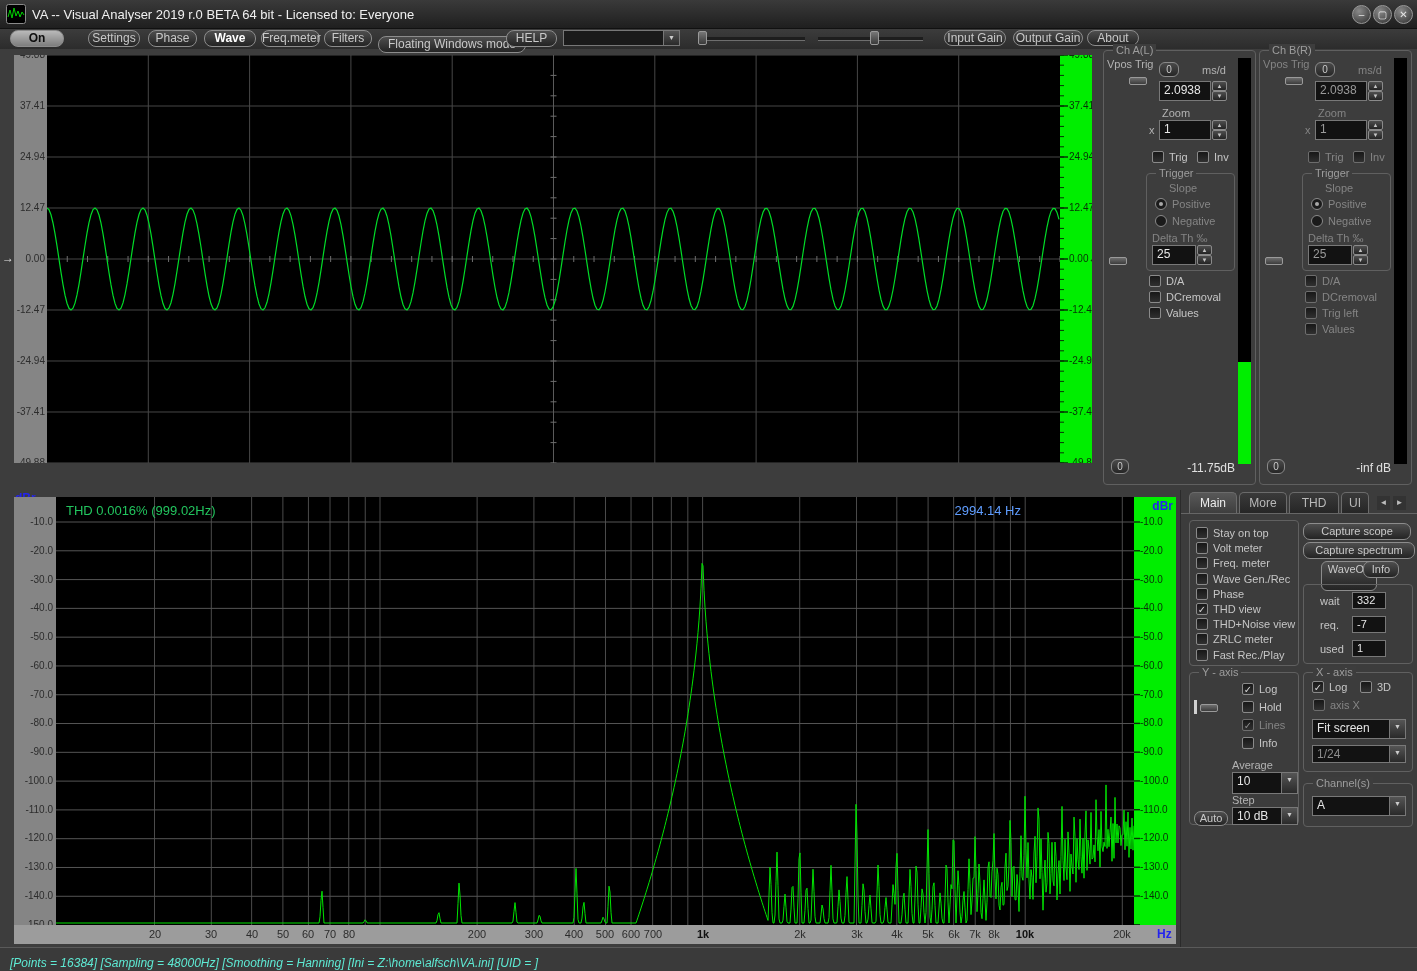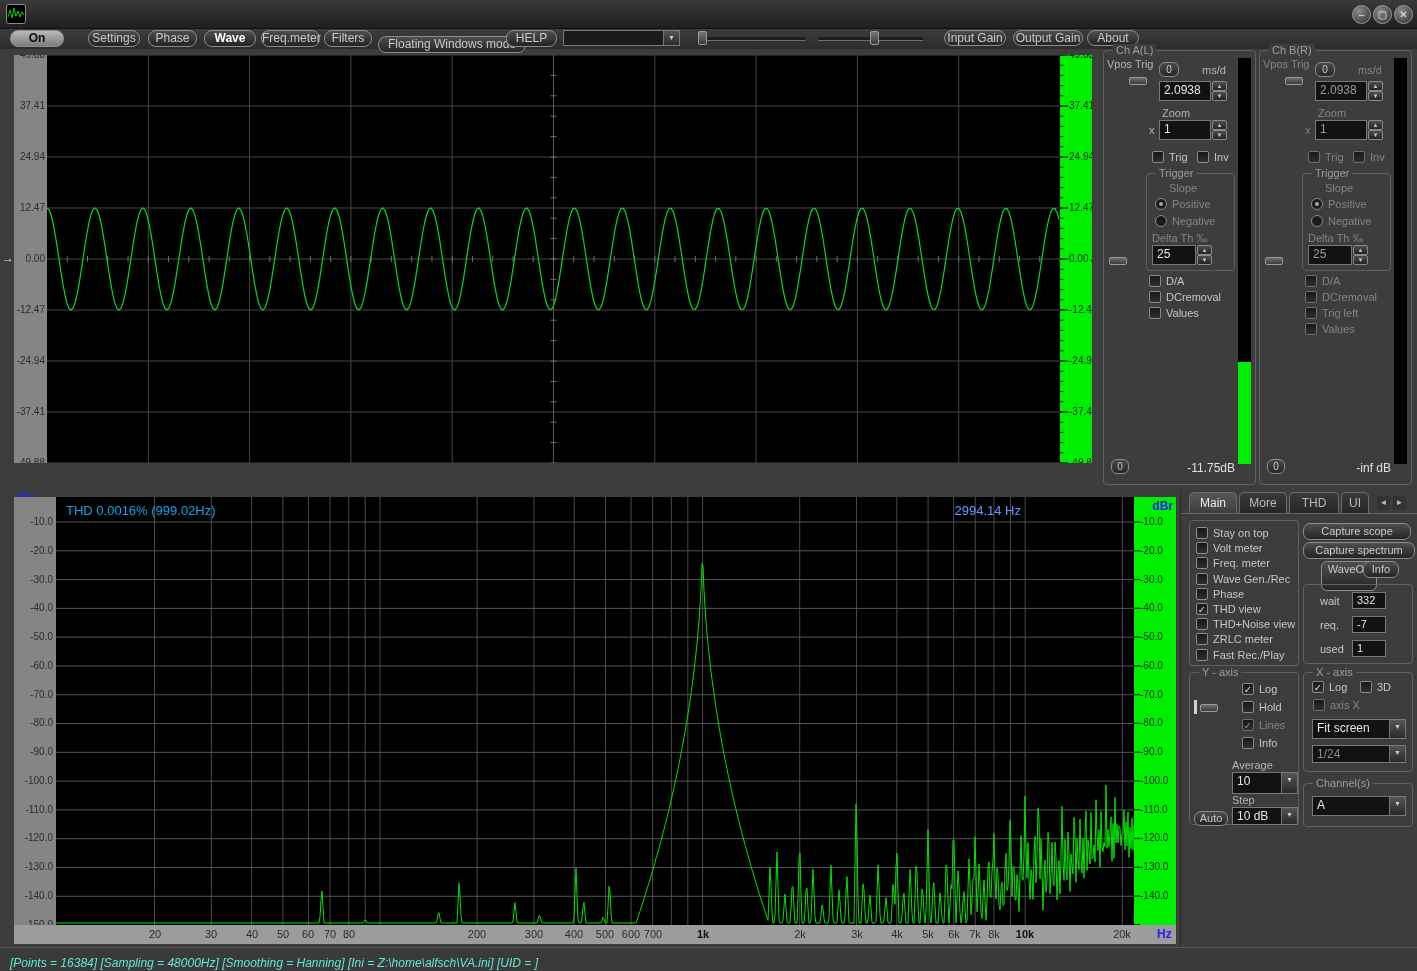--- a/index.html
+++ b/index.html
@@ -56,20 +56,21 @@
 </head>
 <body>
 
 <div class="window">
 
   <div class="titlebar">
     <svg class="app-icon" viewBox="0 0 20 20">
       <rect x="0.5" y="0.5" width="19" height="19" rx="2" fill="#000" stroke="#8a8a8a"></rect>
       <polyline points="2,13 4,6 6,14 8,4 10,12 12,7 14,13 16,8 18,11" stroke="#00d400" stroke-width="1" fill="none"></polyline>
     </svg>
+    <div class="title-text">VA -- Visual Analyser 2019 r.0 BETA 64 bit - Licensed to: Everyone</div>
     <div class="winbtn" style="left:1352px;">–</div>
     <div class="winbtn" style="left:1373px;">▢</div>
     <div class="winbtn" style="left:1394px;">✕</div>
   </div>
 
   <div class="toolbar" id="toolbar">
     <div class="combo" style="left:563px;top:1px;width:117px;height:16px;">
       <div class="val"></div>
       <div class="ddbtn">▼</div>
     </div>
@@ -436,21 +437,21 @@
         <line x1="0" y1="197.74" x2="1078" y2="197.74" stroke="#555555"></line>
         <line x1="0" y1="226.53" x2="1078" y2="226.53" stroke="#555555"></line>
         <line x1="0" y1="255.32" x2="1078" y2="255.32" stroke="#555555"></line>
         <line x1="0" y1="284.11" x2="1078" y2="284.11" stroke="#555555"></line>
         <line x1="0" y1="312.9" x2="1078" y2="312.9" stroke="#555555"></line>
         <line x1="0" y1="341.69" x2="1078" y2="341.69" stroke="#555555"></line>
         <line x1="0" y1="370.48" x2="1078" y2="370.48" stroke="#555555"></line>
         <line x1="0" y1="399.27" x2="1078" y2="399.27" stroke="#555555"></line>
         <path d="M0,426.0L1,426.0L2,426.0L3,426.0L4,426.0L5,426.0L6,426.0L7,426.0L8,426.0L9,426.0L10,426.0L11,426.0L12,426.0L13,426.0L14,426.0L15,426.0L16,426.0L17,426.0L18,426.0L19,426.0L20,426.0L21,426.0L22,426.0L23,426.0L24,426.0L25,426.0L26,426.0L27,426.0L28,426.0L29,426.0L30,426.0L31,426.0L32,426.0L33,426.0L34,426.0L35,426.0L36,426.0L37,426.0L38,426.0L39,426.0L40,426.0L41,426.0L42,426.0L43,426.0L44,426.0L45,426.0L46,426.0L47,426.0L48,426.0L49,426.0L50,426.0L51,426.0L52,426.0L53,426.0L54,426.0L55,426.0L56,426.0L57,426.0L58,426.0L59,426.0L60,426.0L61,426.0L62,426.0L63,426.0L64,426.0L65,426.0L66,426.0L67,426.0L68,426.0L69,426.0L70,426.0L71,426.0L72,426.0L73,426.0L74,426.0L75,426.0L76,426.0L77,426.0L78,426.0L79,426.0L80,426.0L81,426.0L82,426.0L83,426.0L84,426.0L85,426.0L86,426.0L87,426.0L88,426.0L89,426.0L90,426.0L91,426.0L92,426.0L93,426.0L94,426.0L95,426.0L96,426.0L97,426.0L98,426.0L99,426.0L100,426.0L101,426.0L102,426.0L103,426.0L104,426.0L105,426.0L106,426.0L107,426.0L108,426.0L109,426.0L110,426.0L111,426.0L112,426.0L113,426.0L114,426.0L115,426.0L116,426.0L117,426.0L118,426.0L119,426.0L120,426.0L121,426.0L122,426.0L123,426.0L124,426.0L125,426.0L126,426.0L127,426.0L128,426.0L129,426.0L130,426.0L131,426.0L132,426.0L133,426.0L134,426.0L135,426.0L136,426.0L137,426.0L138,426.0L139,426.0L140,426.0L141,426.0L142,426.0L143,426.0L144,426.0L145,426.0L146,426.0L147,426.0L148,426.0L149,426.0L150,426.0L151,426.0L152,426.0L153,426.0L154,426.0L155,426.0L156,426.0L157,426.0L158,426.0L159,426.0L160,426.0L161,426.0L162,426.0L163,426.0L164,426.0L165,426.0L166,426.0L167,426.0L168,426.0L169,426.0L170,426.0L171,426.0L172,426.0L173,426.0L174,426.0L175,426.0L176,426.0L177,426.0L178,426.0L179,426.0L180,426.0L181,426.0L182,426.0L183,426.0L184,426.0L185,426.0L186,426.0L187,426.0L188,426.0L189,426.0L190,426.0L191,426.0L192,426.0L193,426.0L194,426.0L195,426.0L196,426.0L197,426.0L198,426.0L199,426.0L200,426.0L201,426.0L202,426.0L203,426.0L204,426.0L205,426.0L206,426.0L207,426.0L208,426.0L209,426.0L210,426.0L211,426.0L212,426.0L213,426.0L214,426.0L215,426.0L216,426.0L217,426.0L218,426.0L219,426.0L220,426.0L221,426.0L222,426.0L223,426.0L224,426.0L225,426.0L226,426.0L227,426.0L228,426.0L229,426.0L230,426.0L231,426.0L232,426.0L233,426.0L234,426.0L235,426.0L236,426.0L237,426.0L238,426.0L239,426.0L240,426.0L241,426.0L242,426.0L243,426.0L244,426.0L245,426.0L246,426.0L247,426.0L248,426.0L249,426.0L250,426.0L251,426.0L252,426.0L253,426.0L254,426.0L255,426.0L256,426.0L257,426.0L258,426.0L259,426.0L260,426.0L261,426.0L262,426.0L263,426.0L264,419.8L265,403.5L266,394.2L267,410.5L268,426.0L269,426.0L270,426.0L271,426.0L272,426.0L273,426.0L274,426.0L275,426.0L276,426.0L277,426.0L278,426.0L279,426.0L280,426.0L281,426.0L282,426.0L283,426.0L284,426.0L285,426.0L286,426.0L287,426.0L288,426.0L289,426.0L290,426.0L291,426.0L292,426.0L293,426.0L294,426.0L295,426.0L296,426.0L297,426.0L298,426.0L299,426.0L300,426.0L301,426.0L302,426.0L303,426.0L304,426.0L305,426.0L306,426.0L307,426.0L308,424.7L309,422.8L310,423.8L311,425.8L312,426.0L313,426.0L314,426.0L315,426.0L316,426.0L317,426.0L318,426.0L319,426.0L320,426.0L321,426.0L322,426.0L323,426.0L324,426.0L325,426.0L326,426.0L327,426.0L328,426.0L329,426.0L330,426.0L331,426.0L332,426.0L333,426.0L334,426.0L335,426.0L336,426.0L337,426.0L338,426.0L339,426.0L340,426.0L341,426.0L342,426.0L343,426.0L344,426.0L345,426.0L346,426.0L347,426.0L348,426.0L349,426.0L350,426.0L351,426.0L352,426.0L353,426.0L354,426.0L355,426.0L356,426.0L357,426.0L358,426.0L359,426.0L360,426.0L361,426.0L362,426.0L363,426.0L364,426.0L365,426.0L366,426.0L367,426.0L368,426.0L369,426.0L370,426.0L371,426.0L372,426.0L373,426.0L374,426.0L375,426.0L376,426.0L377,426.0L378,426.0L379,426.0L380,426.0L381,423.5L382,417.6L383,415.7L384,421.5L385,426.0L386,426.0L387,426.0L388,426.0L389,426.0L390,426.0L391,426.0L392,426.0L393,426.0L394,426.0L395,426.0L396,426.0L397,426.0L398,426.0L399,426.0L400,426.0L401,426.0L402,406.4L403,386.1L404,398.2L405,418.5L406,426.0L407,426.0L408,426.0L409,426.0L410,426.0L411,426.0L412,426.0L413,426.0L414,426.0L415,426.0L416,426.0L417,426.0L418,426.0L419,426.0L420,426.0L421,426.0L422,426.0L423,426.0L424,426.0L425,426.0L426,426.0L427,426.0L428,426.0L429,426.0L430,426.0L431,426.0L432,426.0L433,426.0L434,426.0L435,426.0L436,426.0L437,426.0L438,426.0L439,426.0L440,426.0L441,426.0L442,426.0L443,426.0L444,426.0L445,426.0L446,426.0L447,426.0L448,426.0L449,426.0L450,426.0L451,426.0L452,426.0L453,426.0L454,426.0L455,426.0L456,426.0L457,424.1L458,414.3L459,405.6L460,415.4L461,425.2L462,426.0L463,426.0L464,426.0L465,426.0L466,426.0L467,426.0L468,426.0L469,426.0L470,426.0L471,426.0L472,426.0L473,426.0L474,426.0L475,426.0L476,426.0L477,426.0L478,426.0L479,426.0L480,426.0L481,426.0L482,423.0L483,418.4L484,419.2L485,423.8L486,426.0L487,426.0L488,426.0L489,426.0L490,426.0L491,426.0L492,426.0L493,426.0L494,426.0L495,426.0L496,426.0L497,426.0L498,426.0L499,426.0L500,426.0L501,426.0L502,426.0L503,426.0L504,426.0L505,426.0L506,426.0L507,426.0L508,426.0L509,426.0L510,426.0L511,426.0L512,426.0L513,426.0L514,426.0L515,426.0L516,426.0L517,426.0L518,420.6L519,395.1L520,371.4L521,396.9L522,422.4L523,426.0L524,426.0L525,426.0L526,421.1L527,410.0L528,405.4L529,416.6L530,426.0L531,426.0L532,426.0L533,426.0L534,426.0L535,426.0L536,426.0L537,426.0L538,426.0L539,426.0L540,426.0L541,426.0L542,426.0L543,426.0L544,426.0L545,426.0L546,423.4L547,420.2L548,421.9L549,425.2L550,426.0L551,426.0L552,409.5L553,389.2L554,395.0L555,415.3L556,426.0L557,426.0L558,426.0L559,426.0L560,426.0L561,426.0L562,426.0L563,426.0L564,426.0L565,426.0L566,426.0L567,426.0L568,426.0L569,426.0L570,426.0L571,426.0L572,426.0L573,426.0L574,426.0L575,426.0L576,426.0L577,426.0L578,426.0L579,426.0L580,426.0L581,423.2L582,420.2L583,417.2L584,414.2L585,411.1L586,408.0L587,404.9L588,401.8L589,398.6L590,395.4L591,392.2L592,389.0L593,385.7L594,382.4L595,379.1L596,375.7L597,372.3L598,368.8L599,365.4L600,361.8L601,358.3L602,354.7L603,351.1L604,347.4L605,343.7L606,339.9L607,336.1L608,332.3L609,328.3L610,324.4L611,320.4L612,316.3L613,312.2L614,308.0L615,303.7L616,299.4L617,295.0L618,290.5L619,286.0L620,281.3L621,276.6L622,271.8L623,266.9L624,261.8L625,256.7L626,251.4L627,246.1L628,240.5L629,234.8L630,229.0L631,223.0L632,216.8L633,210.3L634,203.6L635,196.7L636,189.4L637,181.8L638,173.7L639,165.2L640,156.0L641,146.2L642,135.4L643,123.2L644,109.2L645,91.9L646,66.4L647,68.9L648,93.3L649,110.3L650,124.2L651,136.2L652,146.9L653,156.7L654,165.8L655,174.3L656,182.3L657,189.9L658,197.2L659,204.1L660,210.8L661,217.2L662,223.4L663,229.4L664,235.3L665,240.9L666,246.5L667,251.8L668,257.1L669,262.2L670,267.2L671,272.2L672,277.0L673,281.7L674,286.3L675,290.9L676,295.3L677,299.7L678,304.0L679,308.3L680,312.5L681,316.6L682,320.7L683,324.7L684,328.6L685,332.5L686,336.4L687,340.2L688,344.0L689,347.7L690,351.3L691,355.0L692,358.6L693,362.1L694,365.6L695,369.1L696,372.5L697,375.9L698,379.3L699,382.6L700,385.9L701,389.2L702,392.5L703,395.7L704,398.9L705,402.0L706,405.2L707,408.3L708,411.4L709,414.4L710,417.4L711,420.5L712,423.4L713,398.2L714,370.1L715,387.5L716,415.7L717,426.0L718,426.0L719,418.0L720,384.7L721,355.1L722,388.5L723,421.9L724,426.0L725,426.0L726,426.0L727,423.2L728,409.5L729,397.1L730,410.8L731,424.5L732,426.0L733,426.0L734,426.0L735,412.1L736,390.5L737,389.4L738,410.9L739,426.0L740,426.0L741,426.0L742,401.6L743,361.6L744,355.9L745,395.8L746,426.0L747,426.0L748,426.0L749,413.4L750,393.1L751,391.2L752,411.4L753,426.0L754,426.0L755,423.2L756,397.7L757,372.2L758,394.3L759,419.8L760,426.0L761,426.0L762,426.0L763,426.0L764,426.0L765,417.9L766,408.0L767,411.8L768,421.6L769,426.0L770,426.0L771,426.0L772,426.0L773,420.6L774,393.8L775,368.3L776,395.1L777,421.9L778,426.0L779,426.0L780,426.0L781,425.6L782,409.3L783,392.9L784,404.7L785,421.1L786,426.0L787,426.0L788,426.0L789,418.7L790,395.8L791,379.6L792,402.5L793,425.4L794,426.0L795,426.0L796,426.0L797,426.0L798,426.0L799,368.1L800,307.3L801,339.1L802,399.9L803,426.0L804,426.0L805,426.0L806,408.4L807,386.8L808,393.0L809,414.6L810,426.0L811,426.0L812,422.1L813,408.4L814,398.1L815,411.9L816,425.6L817,426.0L818,426.0L819,426.0L820,424.3L821,396.1L822,368.0L823,389.6L824,417.7L825,426.0L826,426.0L827,426.0L828,422.9L829,410.5L830,400.5L831,412.9L832,425.4L833,426.0L834,426.0L835,426.0L836,407.9L837,387.6L838,396.7L839,407.4L840,370.1L841,356.3L842,393.6L843,426.0L844,426.0L845,426.0L846,417.8L847,401.4L848,396.2L849,412.5L850,426.0L851,426.0L852,426.0L853,399.2L854,372.4L855,389.7L856,416.5L857,426.0L858,426.0L859,401.2L860,369.1L861,375.1L862,407.2L863,426.0L864,426.0L865,410.8L866,391.9L867,396.9L868,415.8L869,426.0L870,415.6L871,371.7L872,332.5L873,376.3L874,420.2L875,426.0L876,412.5L877,389.6L878,385.8L879,408.7L880,426.0L881,426.0L882,426.0L883,411.0L884,395.9L885,406.1L886,421.2L887,426.0L888,426.0L889,401.4L890,368.1L891,371.7L892,405.1L893,426.0L894,407.9L895,387.6L896,391.8L897,342.8L898,343.6L899,392.7L900,426.0L901,400.5L902,373.7L903,388.4L904,415.2L905,426.0L906,419.5L907,403.1L908,394.5L909,410.9L910,426.0L911,423.3L912,392.5L913,361.8L914,386.9L915,417.6L916,404.0L917,381.1L918,380.8L919,339.6L920,373.5L921,414.7L922,396.5L923,367.0L924,386.1L925,415.6L926,421.7L927,401.4L928,382.9L929,403.1L930,423.4L931,405.2L932,370.5L933,364.8L934,399.5L935,400.5L936,374.9L937,363.3L938,336.5L939,381.6L940,401.9L941,371.2L942,377.5L943,408.3L944,413.0L945,390.1L946,385.3L947,408.2L948,407.6L949,370.3L950,356.2L951,393.5L952,389.3L953,368.3L954,323.4L955,345.2L956,399.5L957,370.5L958,369.3L959,402.7L960,403.0L961,377.5L962,389.0L963,414.5L964,374.4L965,338.7L966,379.9L967,383.3L968,358.7L969,299.2L970,351.6L971,380.9L972,345.5L973,382.8L974,402.1L975,372.6L976,380.5L977,402.4L978,356.0L979,339.3L980,385.8L981,359.8L982,310.9L983,322.1L984,381.8L985,341.9L986,375.6L987,413.2L988,381.1L989,363.1L990,395.2L991,385.8L992,335.4L993,346.6L994,396.9L995,376.7L996,345.3L997,383.9L998,388.8L999,345.0L1000,359.2L1001,403.0L1002,376.1L1003,363.6L1004,397.0L1005,359.2L1006,309.4L1007,363.7L1008,383.5L1009,342.3L1010,370.8L1011,382.7L1012,334.9L1013,355.9L1014,394.4L1015,357.1L1016,369.3L1017,377.0L1018,320.1L1019,339.6L1020,385.3L1021,341.5L1022,362.7L1023,372.5L1024,322.1L1025,359.8L1026,376.2L1027,341.3L1028,381.2L1029,337.0L1030,313.8L1031,373.4L1032,342.9L1033,352.4L1034,367.1L1035,315.4L1036,362.1L1037,360.8L1038,347.9L1039,364.9L1040,302.7L1041,339.2L1042,353.8L1043,332.6L1044,370.0L1045,314.4L1046,349.8L1047,354.6L1048,345.2L1049,349.5L1050,287.9L1051,351.4L1052,332.3L1053,349.7L1054,335.2L1055,320.0L1056,364.3L1057,326.5L1058,361.3L1059,300.4L1060,345.9L1061,327.0L1062,346.0L1063,328.8L1064,330.9L1065,348.6L1066,337.8L1067,337.7L1068,313.1L1069,352.8L1070,324.7L1071,349.2L1072,315.0L1073,360.4L1074,330.4L1075,352.0L1076,321.1L1077,353.2L1078,328.8" stroke="#00e400" fill="none" stroke-width="1"></path>
       </svg>
-    <div class="lbl" style="left:10px;top:6px;color:#0ea5e9;font-size:13px;">THD 0.0016% (999.02Hz)</div>
+    <div class="lbl" style="left:10px;top:6px;color:#22c55e;font-size:13px;">THD 0.0016% (999.02Hz)</div>
     <div class="lbl" style="left:850px;top:6px;width:115px;text-align:right;color:#5f9dff;font-size:13px;">2994.14 Hz</div>
   </div>
   <div class="meter" style="left:1134px;top:497px;width:42px;height:428px;background:#00ee00;" id="spec-meter">
     <div class="lbl" style="right:3px;left:auto;top:2px;position:absolute;color:#2323ee;font-weight:bold;font-size:12px;">dBr</div>
   <svg width="42" height="428">
         <line x1="0" y1="25" x2="6" y2="25" stroke="#063306" stroke-width="1.4"></line>
         <line x1="0" y1="53.769999999999996" x2="6" y2="53.769999999999996" stroke="#063306" stroke-width="1.4"></line>
         <line x1="0" y1="82.53999999999999" x2="6" y2="82.53999999999999" stroke="#063306" stroke-width="1.4"></line>
         <line x1="0" y1="111.31" x2="6" y2="111.31" stroke="#063306" stroke-width="1.4"></line>
         <line x1="0" y1="140.07999999999998" x2="6" y2="140.07999999999998" stroke="#063306" stroke-width="1.4"></line>

